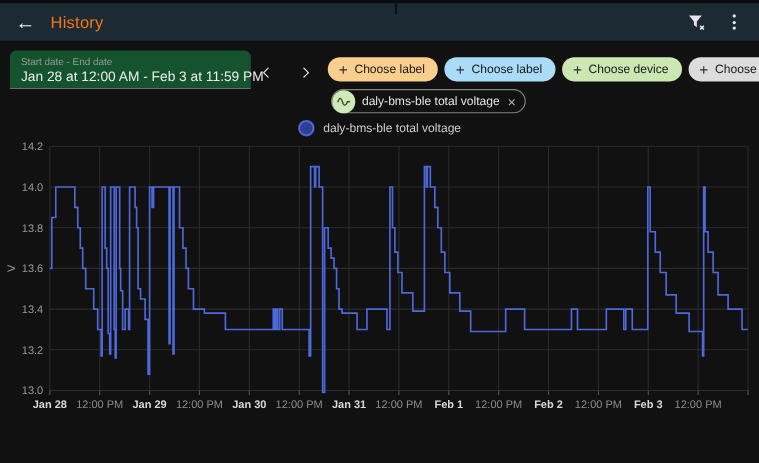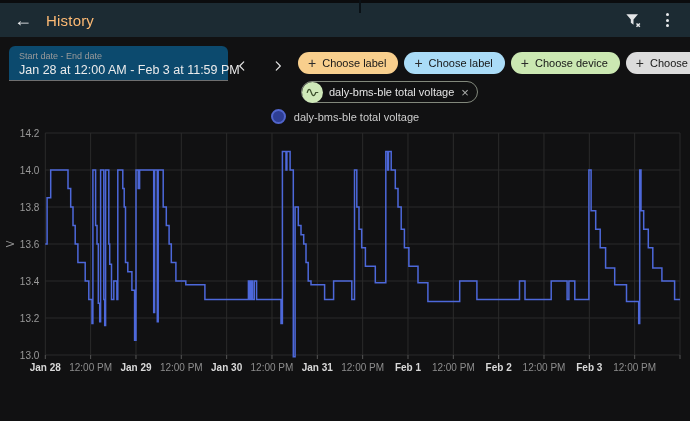--- a/index.html
+++ b/index.html
@@ -6,30 +6,30 @@
   body{width:690px;height:421px;position:relative;overflow:hidden;
        font-family:"Liberation Sans",sans-serif;-webkit-font-smoothing:antialiased;}
   .screen{position:absolute;inset:0;background:#111112;}
 
   
   .top-strip{position:absolute;left:0;top:0;width:690px;height:3px;background:#0b0c0e;}
   .app-header{position:absolute;left:0;top:3px;width:690px;height:34px;background:#1c2b33;
               display:flex;align-items:center;}
   .back-btn{background:none;border:none;color:#e8eaed;font-size:18px;line-height:1;
             width:40px;height:34px;cursor:pointer;padding:0 0 0 14px;text-align:left;}
-  .page-title{color:#fdba74;font-size:15px;font-weight:500;letter-spacing:.2px;margin:0 0 0 6px;}
+  .page-title{color:#f97316;font-size:15px;font-weight:500;letter-spacing:.2px;margin:0 0 0 6px;}
   .header-actions{margin-left:auto;display:flex;align-items:center;gap:8px;padding-right:10px;}
   .icon-btn{background:none;border:none;cursor:pointer;width:26px;height:26px;
             display:flex;align-items:center;justify-content:center;padding:0;}
   .kebab{display:flex;flex-direction:column;gap:2.5px;}
   .kebab span{width:3px;height:3px;border-radius:50%;background:#e8eaed;display:block;}
   .artifact{position:absolute;left:359px;top:0;width:2px;height:13px;background:#0a1116;}
 
   
-  .date-card{position:absolute;left:9px;top:46px;width:219px;height:35px;background:#0c4a6e;
+  .date-card{position:absolute;left:9px;top:46px;width:219px;height:35px;background:#14532d;
              border-radius:6px 6px 0 0;border-bottom:1px solid #6f6f6f;cursor:pointer;box-sizing:border-box;}
   .date-label{color:#9a9a9a;font-size:9px;margin:5px 0 0 10px;}
   .date-value{color:#ececec;font-size:12.5px;margin:2px 0 0 10px;white-space:nowrap;}
 
   .nav-btn{position:absolute;top:53px;width:26px;height:26px;background:none;border:none;
            cursor:pointer;padding:0;display:flex;align-items:center;justify-content:center;}
   .nav-prev{left:229px;} .nav-next{left:265px;}
 
   
   .chips-row{position:absolute;left:298px;top:52px;display:flex;gap:6px;}

